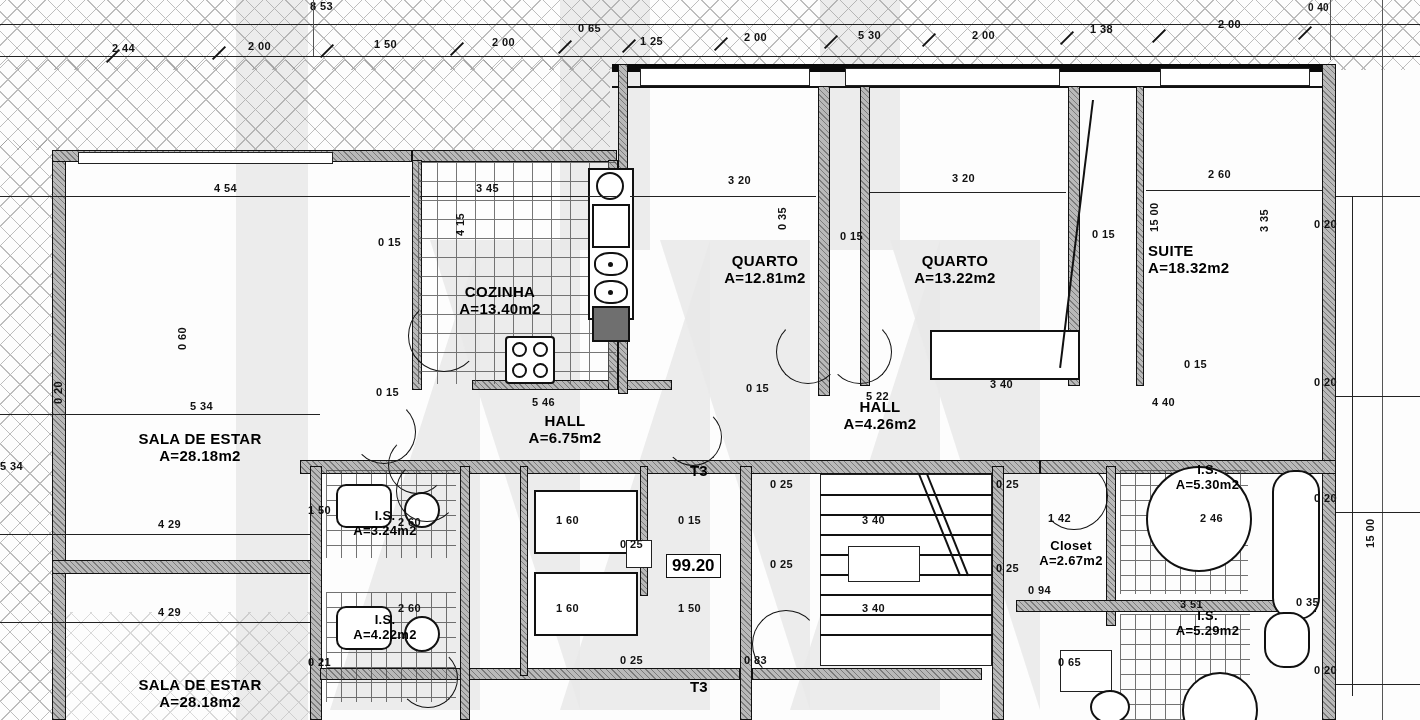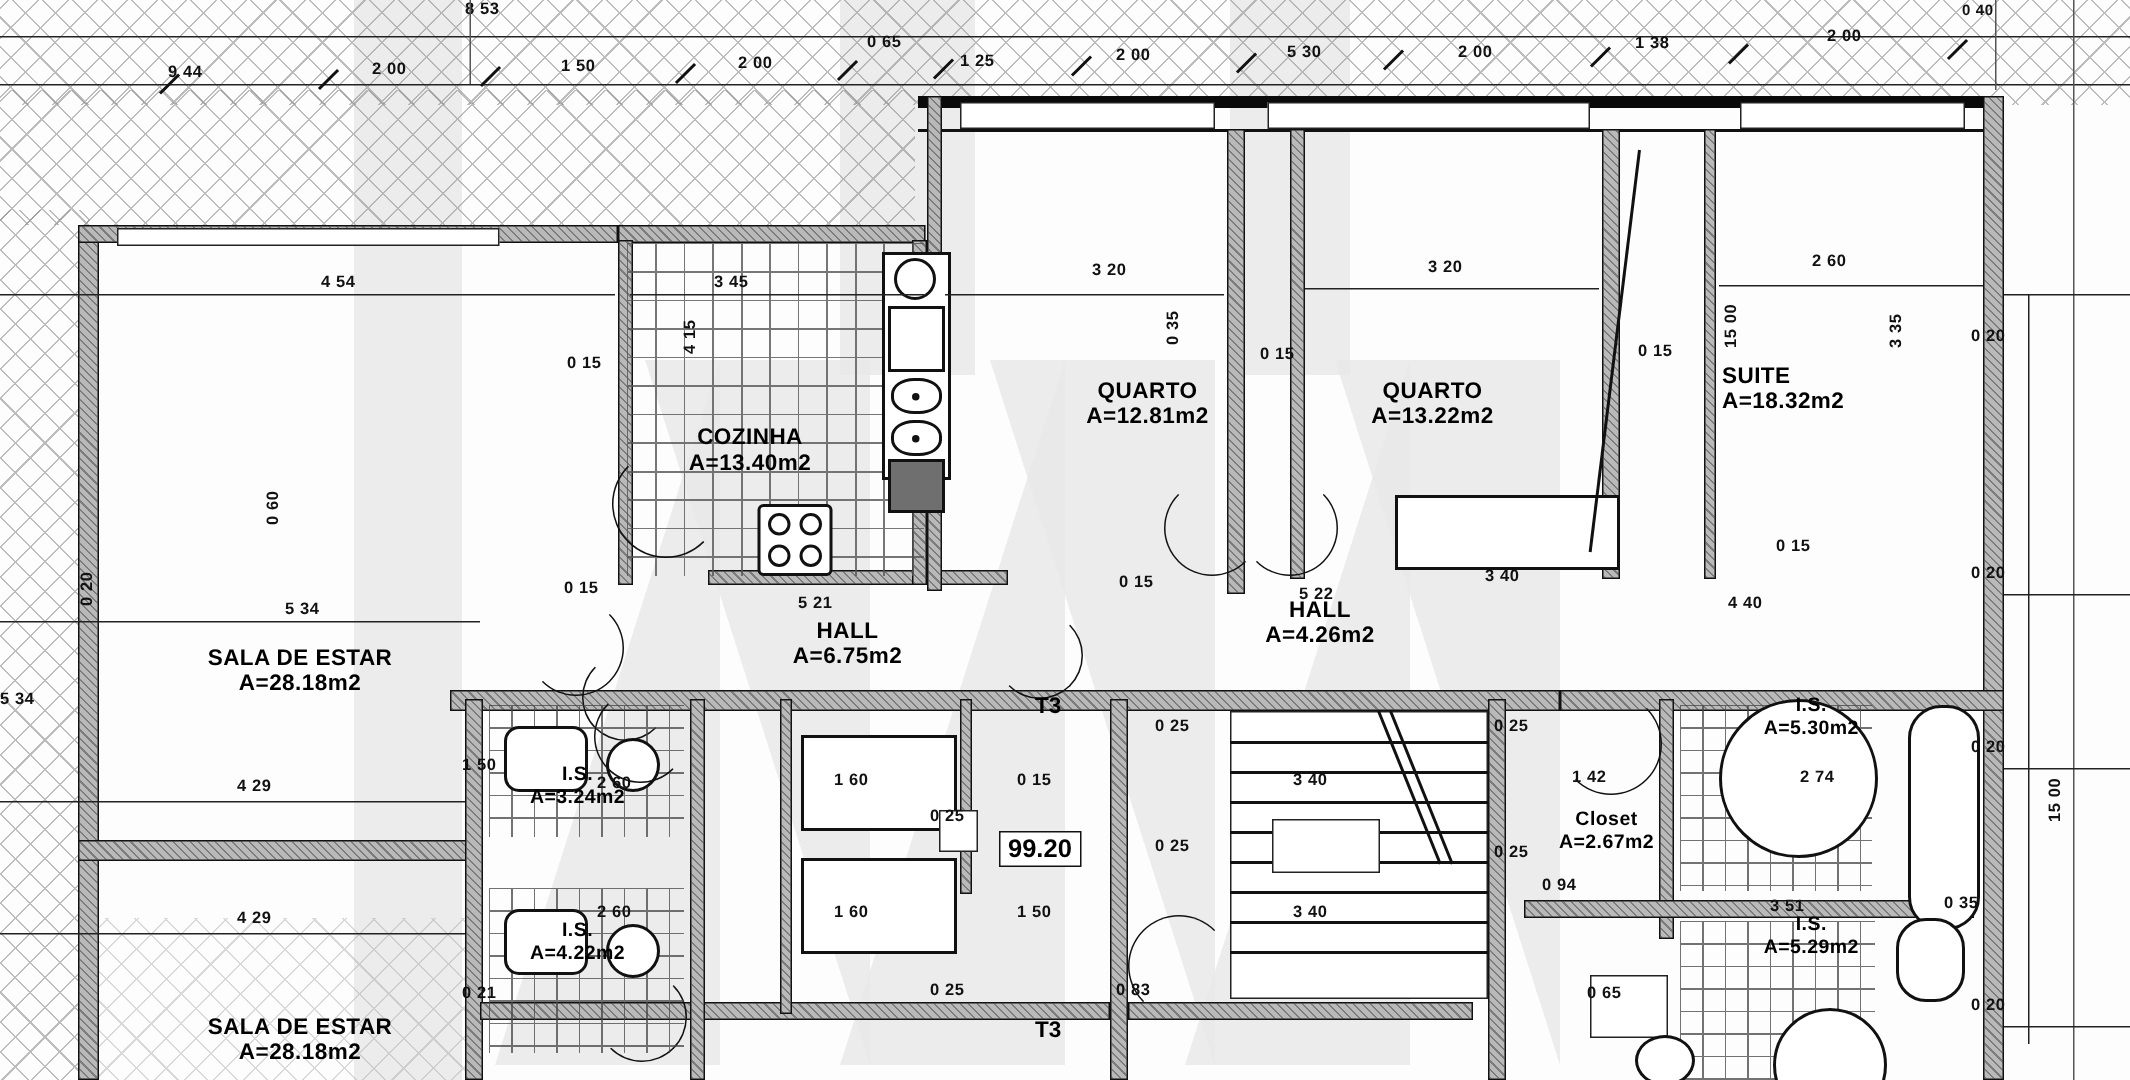--- a/index.html
+++ b/index.html
@@ -127,21 +127,21 @@
   <div class="tickm" style="left:448px;top:48px;width:18px;transform:rotate(-45deg);"></div>
   <div class="tickm" style="left:556px;top:46px;width:18px;transform:rotate(-45deg);"></div>
   <div class="tickm" style="left:620px;top:45px;width:18px;transform:rotate(-45deg);"></div>
   <div class="tickm" style="left:712px;top:43px;width:18px;transform:rotate(-45deg);"></div>
   <div class="tickm" style="left:822px;top:41px;width:18px;transform:rotate(-45deg);"></div>
   <div class="tickm" style="left:920px;top:39px;width:18px;transform:rotate(-45deg);"></div>
   <div class="tickm" style="left:1058px;top:37px;width:18px;transform:rotate(-45deg);"></div>
   <div class="tickm" style="left:1150px;top:35px;width:18px;transform:rotate(-45deg);"></div>
   <div class="tickm" style="left:1296px;top:32px;width:18px;transform:rotate(-45deg);"></div>
 
-  <div class="lbl dimtxt" style="left:112px;top:42px;">9 44</div>
+  <div class="lbl dimtxt" style="left:112px;top:42px;">2 44</div>
   <div class="lbl dimtxt" style="left:248px;top:40px;">2 00</div>
   <div class="lbl dimtxt" style="left:374px;top:38px;">1 50</div>
   <div class="lbl dimtxt" style="left:492px;top:36px;">2 00</div>
   <div class="lbl dimtxt" style="left:578px;top:22px;">0 65</div>
   <div class="lbl dimtxt" style="left:640px;top:35px;">1 25</div>
   <div class="lbl dimtxt" style="left:744px;top:31px;">2 00</div>
   <div class="lbl dimtxt" style="left:858px;top:29px;">5 30</div>
   <div class="lbl dimtxt" style="left:972px;top:29px;">2 00</div>
   <div class="lbl dimtxt" style="left:1090px;top:23px;">1 38</div>
   <div class="lbl dimtxt" style="left:1218px;top:18px;">2 00</div>
@@ -352,21 +352,21 @@
 
   <div class="lbl dimtxt vtxt" style="left:776px;top:230px;">0 35</div>
   <div class="lbl dimtxt vtxt" style="left:1148px;top:232px;">15 00</div>
   <div class="lbl dimtxt vtxt" style="left:1258px;top:232px;">3 35</div>
   <div class="lbl dimtxt vtxt" style="left:454px;top:236px;">4 15</div>
   <div class="lbl dimtxt vtxt" style="left:176px;top:350px;">0 60</div>
 
   <div class="dim" style="left:60px;top:414px;width:260px;"></div>
   <div class="lbl dimtxt" style="left:190px;top:400px;">5 34</div>
 
-  <div class="lbl dimtxt" style="left:532px;top:396px;">5 21</div>
+  <div class="lbl dimtxt" style="left:532px;top:396px;">5 46</div>
   <div class="lbl dimtxt" style="left:866px;top:390px;">5 22</div>
   <div class="lbl dimtxt" style="left:1152px;top:396px;">4 40</div>
   <div class="lbl dimtxt" style="left:376px;top:386px;">0 15</div>
   <div class="lbl dimtxt" style="left:746px;top:382px;">0 15</div>
   <div class="lbl dimtxt" style="left:1184px;top:358px;">0 15</div>
   <div class="lbl dimtxt" style="left:990px;top:378px;">3 40</div>
 
   <div class="lbl dimtxt" style="left:1314px;top:218px;">0 20</div>
   <div class="lbl dimtxt" style="left:1314px;top:376px;">0 20</div>
   <div class="lbl dimtxt" style="left:1314px;top:492px;">0 20</div>
@@ -391,21 +391,21 @@
 
   <div class="lbl dimtxt" style="left:620px;top:538px;">0 25</div>
   <div class="lbl dimtxt" style="left:770px;top:478px;">0 25</div>
   <div class="lbl dimtxt" style="left:770px;top:558px;">0 25</div>
   <div class="lbl dimtxt" style="left:996px;top:478px;">0 25</div>
   <div class="lbl dimtxt" style="left:996px;top:562px;">0 25</div>
   <div class="lbl dimtxt" style="left:620px;top:654px;">0 25</div>
   <div class="lbl dimtxt" style="left:744px;top:654px;">0 83</div>
   <div class="lbl dimtxt" style="left:1028px;top:584px;">0 94</div>
   <div class="lbl dimtxt" style="left:1058px;top:656px;">0 65</div>
-  <div class="lbl dimtxt" style="left:1200px;top:512px;">2 74</div>
+  <div class="lbl dimtxt" style="left:1200px;top:512px;">2 46</div>
   <div class="lbl dimtxt" style="left:1180px;top:598px;">3 51</div>
   <div class="lbl dimtxt" style="left:1296px;top:596px;">0 35</div>
   <div class="lbl dimtxt vtxt" style="left:1364px;top:548px;">15 00</div>
 
   <div class="lbl dimtxt vtxt" style="left:52px;top:404px;">0 20</div>
   <div class="lbl dimtxt" style="left:0px;top:460px;">5 34</div>
 
   <div class="dim" style="left:0;top:196px;width:60px;"></div>
   <div class="dim" style="left:0;top:414px;width:60px;"></div>
   <div class="dim" style="left:0;top:534px;width:60px;"></div>

